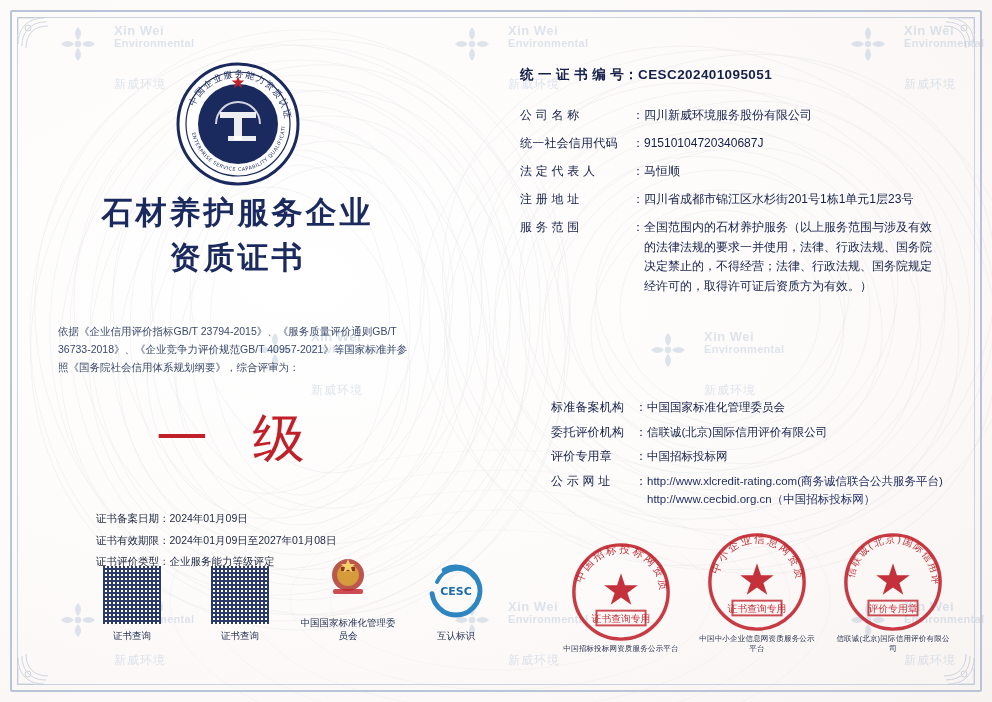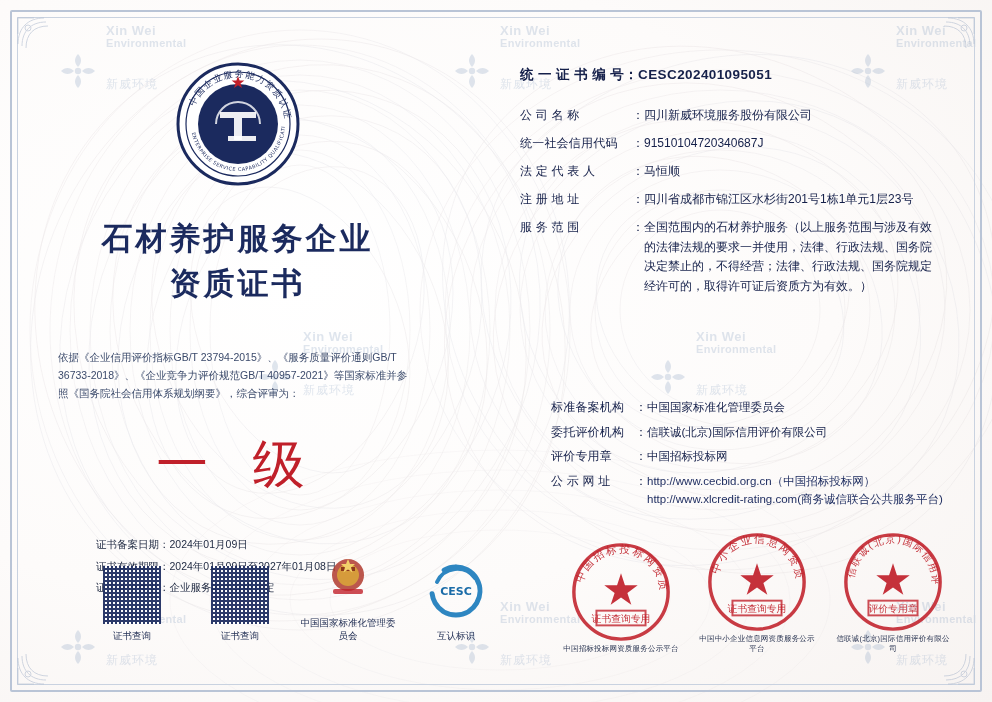--- a/index.html
+++ b/index.html
@@ -37,37 +37,36 @@
   .corner svg{width:100%;height:100%;}
   .c-tl{left:14px;top:14px;}
   .c-tr{right:14px;top:14px;transform:scaleX(-1);}
   .c-bl{left:14px;bottom:14px;transform:scaleY(-1);}
   .c-br{right:14px;bottom:14px;transform:scale(-1,-1);}
 
   
   .wm-layer{position:absolute;inset:0;pointer-events:none;}
   .wm{
     position:absolute;
-    display:flex;align-items:flex-end;gap:8px;
+    display:flex;align-items:flex-start;gap:16px;
     opacity:.28;
   }
   .wm .wm-logo{width:40px;height:40px;flex:0 0 40px;}
   .wm .wm-txt{line-height:1.08;}
   .wm .wm-en1{font-size:13px;font-weight:700;color:#8fa6c4;letter-spacing:.5px;}
   .wm .wm-en2{font-size:11px;font-weight:700;color:#8fa6c4;letter-spacing:.3px;}
   .wm .wm-cn{font-size:12px;font-weight:400;color:#8fa6c4;letter-spacing:1px;margin-top:28px;}
 
   
   .left{
     position:absolute;left:40px;top:62px;width:395px;
     text-align:center;
   }
   .seal-logo{width:124px;height:124px;margin:0 auto;}
   .cert-title{
-    margin-top:26px;
     font-size:31px;font-weight:700;color:#1b2a5e;letter-spacing:3px;line-height:1.45;
     font-family:"DejaVu Sans","Liberation Sans",sans-serif;
   }
   .basis{
     margin-top:42px;
     padding:0 18px;
     font-size:10.5px;color:#3b4a6b;line-height:1.72;text-align:left;
     text-indent:0;
   }
   .grade{
@@ -470,22 +469,22 @@
     </div>
     <div class="field">
       <div class="f-label">评价专用章</div>
       <div class="f-colon">：</div>
       <div class="f-value">中国招标投标网</div>
     </div>
     <div class="field">
       <div class="f-label">公 示 网 址</div>
       <div class="f-colon">：</div>
       <div class="f-value">
+        <div class="url">http://www.xlcredit-rating.com(商务诚信联合公共服务平台)</div>
         <div class="url">http://www.cecbid.org.cn（中国招标投标网）</div>
-        <div class="url">http://www.xlcredit-rating.com(商务诚信联合公共服务平台)</div>
       </div>
     </div>
   </div>
 
   <div class="bottom">
     <div class="bitem">
       <div class="qr"></div>
       <div class="cap">证书查询</div>
     </div>
     <div class="bitem">

